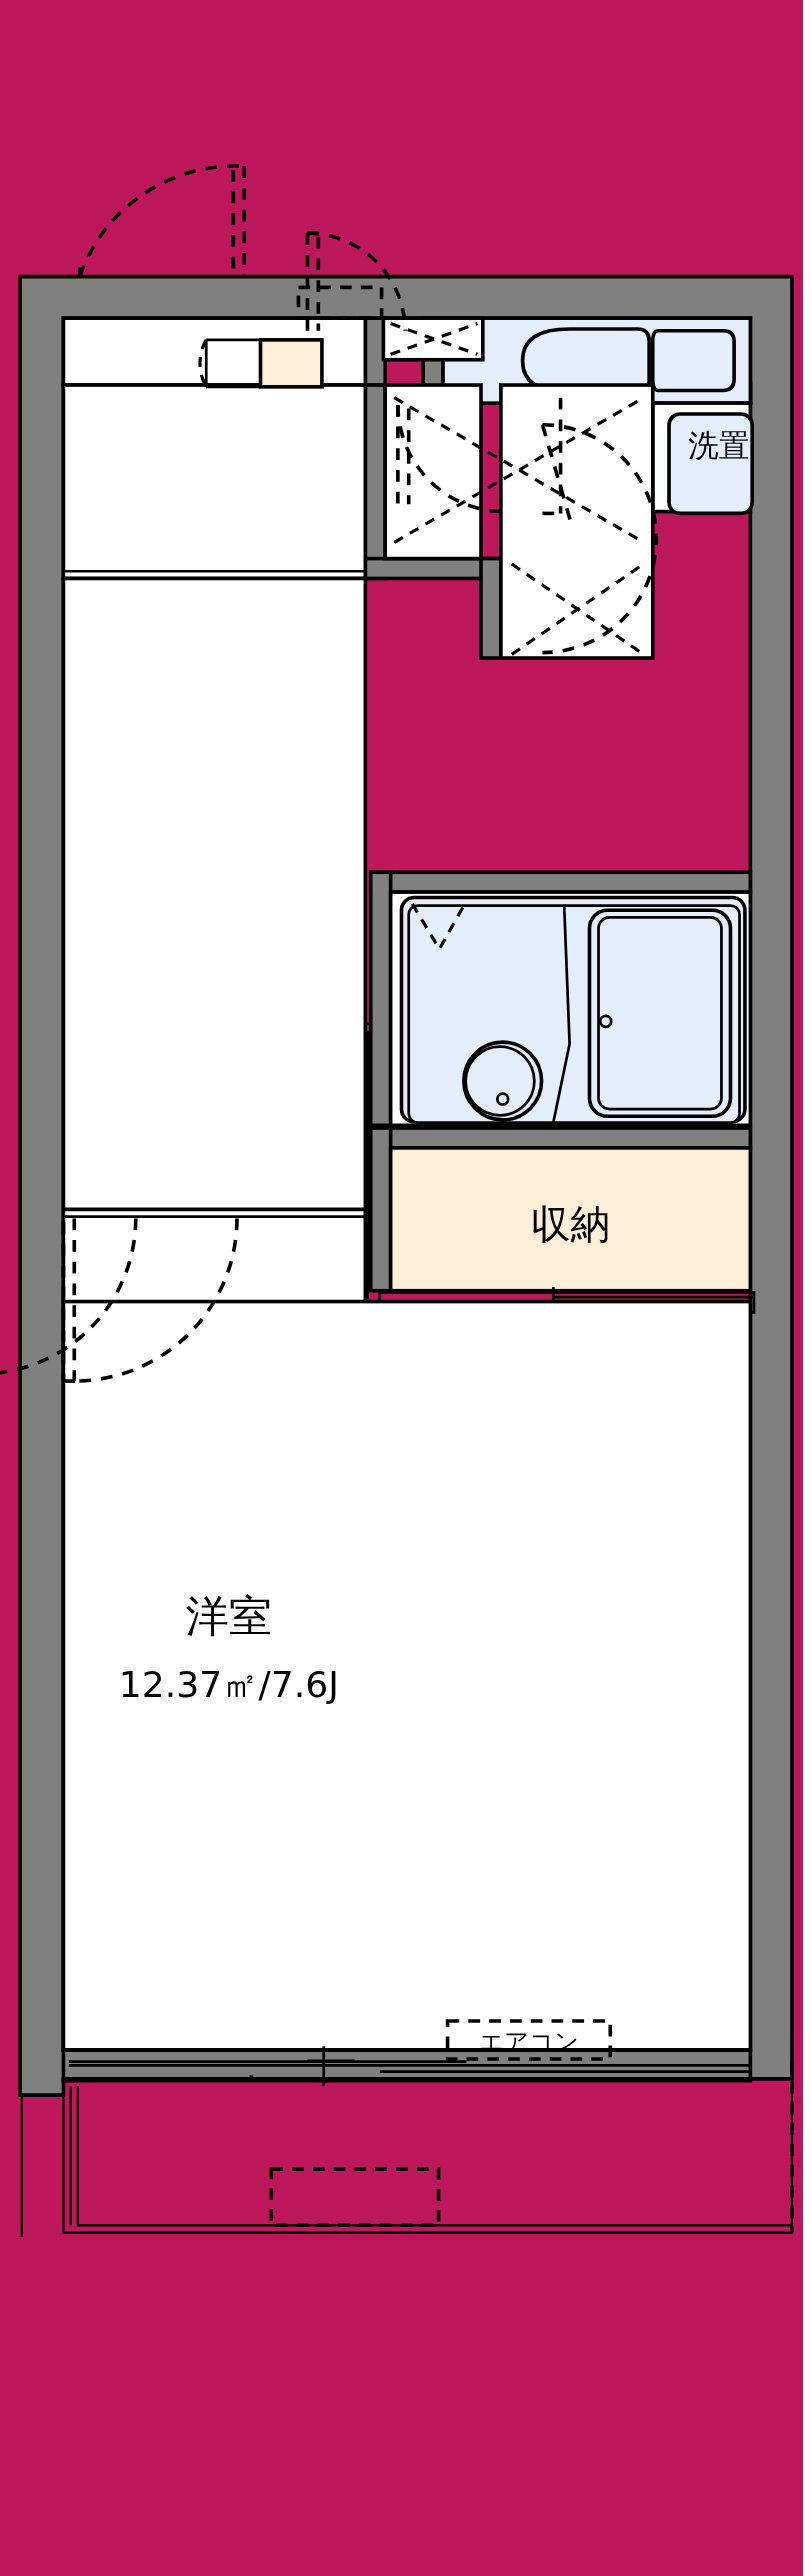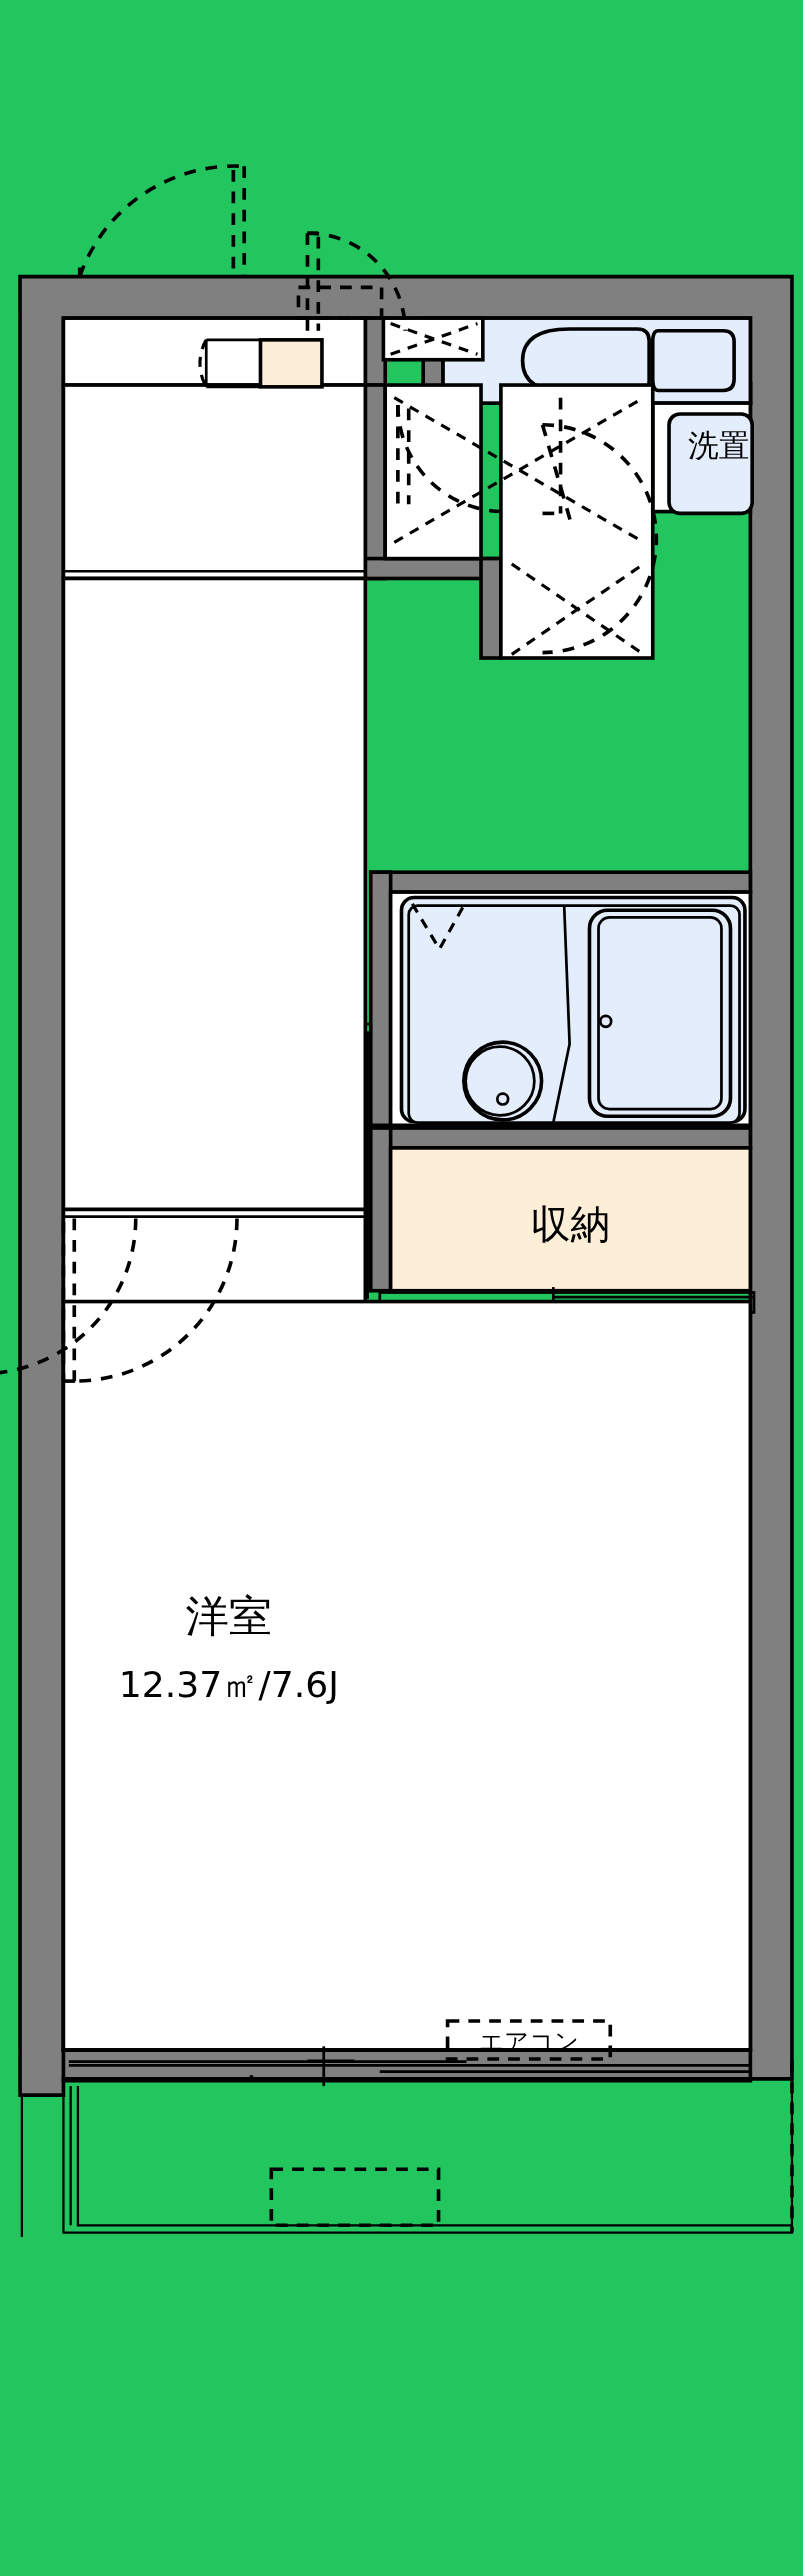--- a/index.html
+++ b/index.html
@@ -10,21 +10,21 @@
   body {
     width: 812px;
     height: 2576px;
     font-family: "Liberation Sans", "DejaVu Sans", sans-serif;
     overflow: hidden;
   }
   #floorplan-root {
     position: relative;
     width: 803px;
     height: 2576px;
-    background: #22c55e;
+    background: #be185d;
   }
   svg#plan-svg {
     display: block;
     width: 812px;
     height: 2576px;
   }
   .wall-fill { fill: #808080; stroke: #000000; stroke-width: 4; }
   .room-white { fill: #ffffff; stroke: #000000; stroke-width: 4; }
   .room-blue { fill: #e4edfb; stroke: #000000; stroke-width: 4; }
   .room-cream { fill: #fdeed8; stroke: #000000; stroke-width: 4; }

